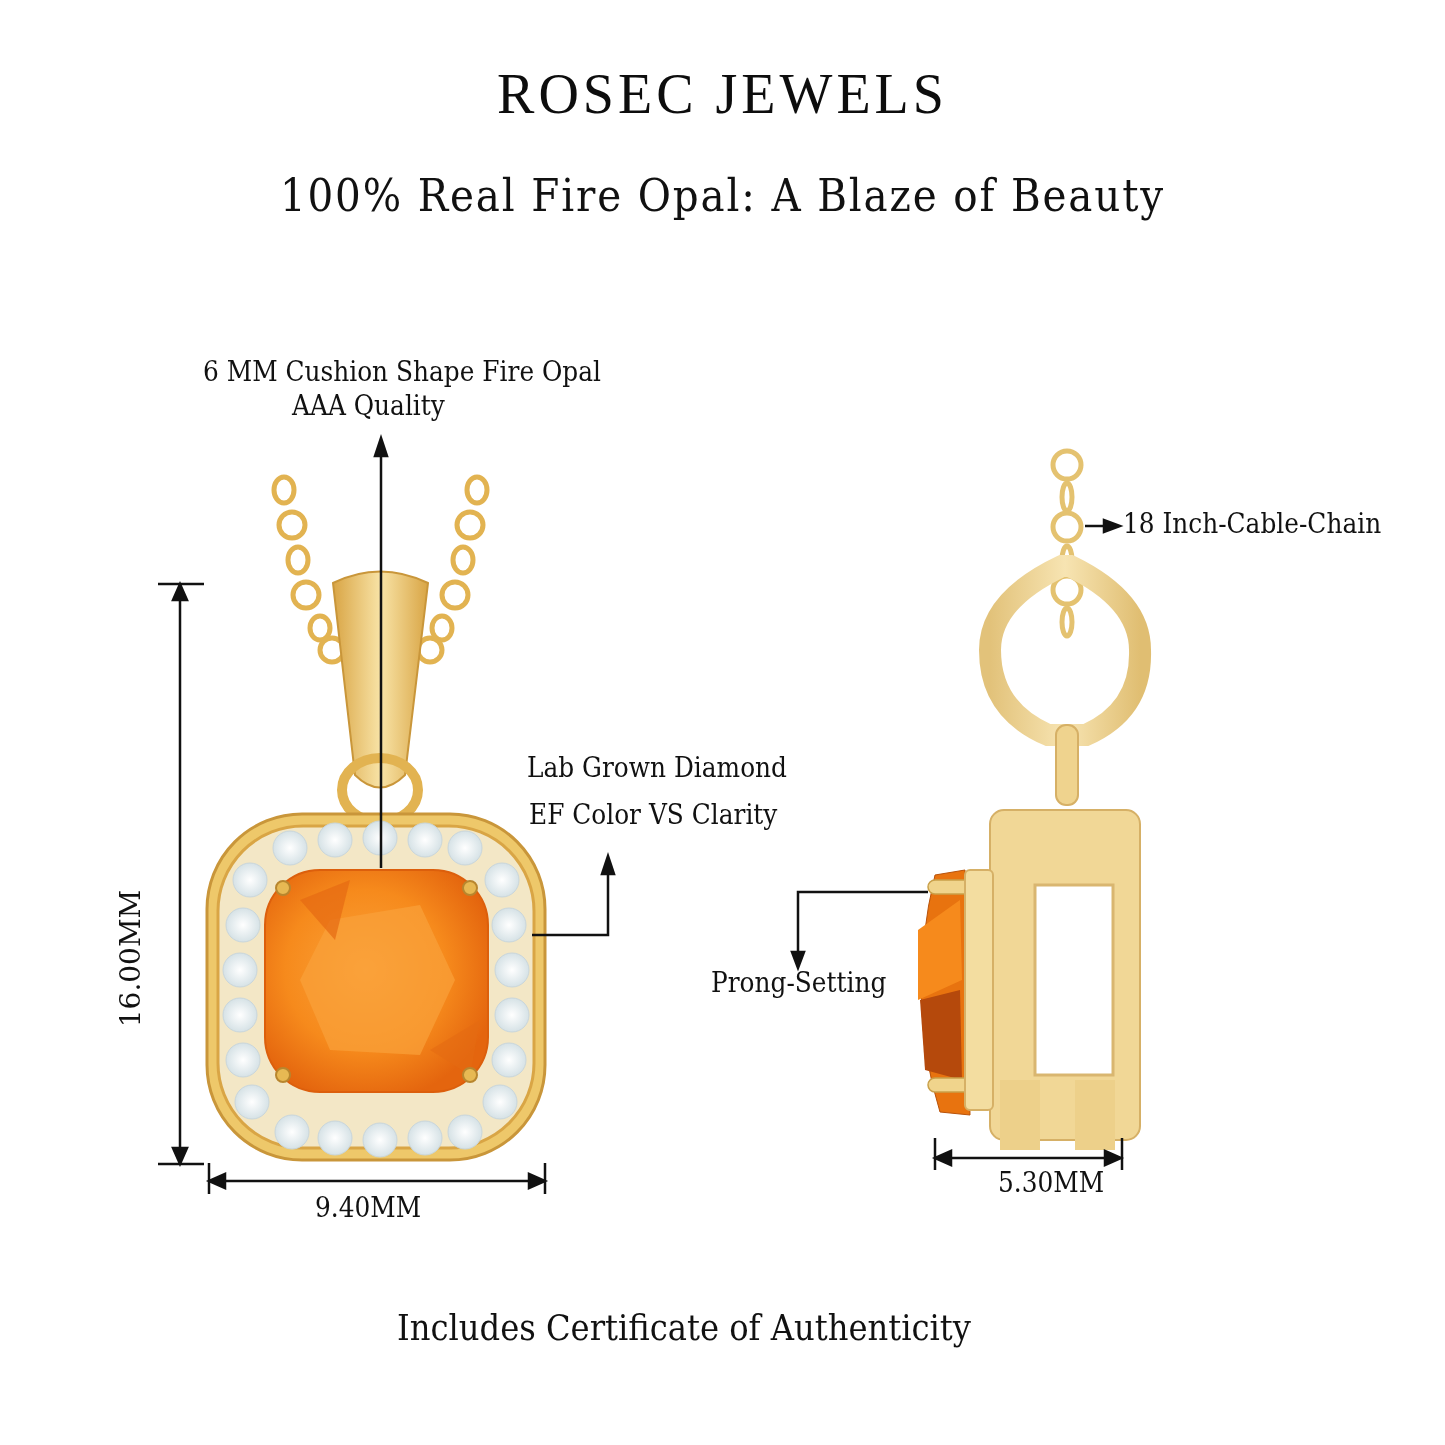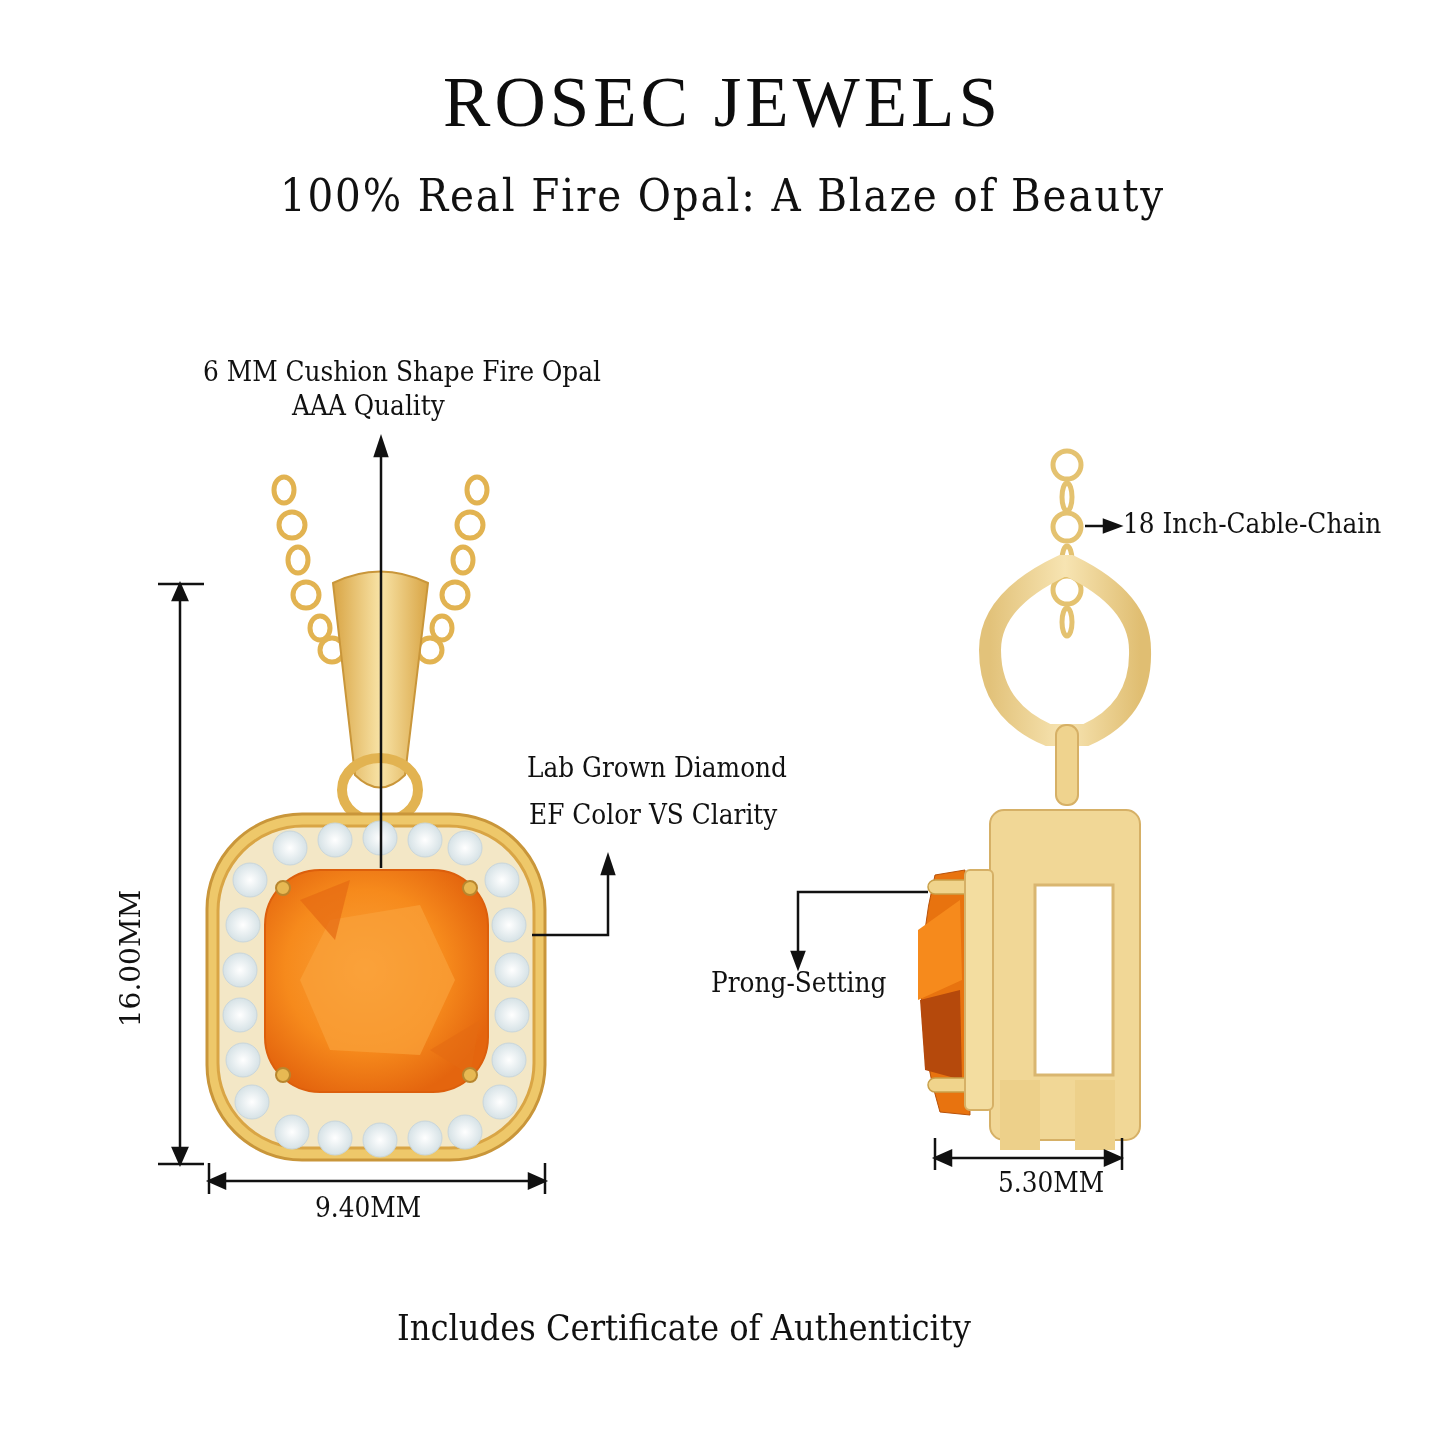--- a/index.html
+++ b/index.html
@@ -1,18 +1,18 @@
 <!DOCTYPE html>
 <html><head>
 <meta charset="utf-8">
 <style>
   html,body{margin:0;padding:0;background:#ffffff;}
   body{width:1445px;height:1445px;position:relative;overflow:hidden;font-family:"DejaVu Serif","Liberation Serif",serif;color:#111;}
   .abs{position:absolute;}
-  .brand{left:0;width:1445px;top:62px;text-align:center;font-size:71px;letter-spacing:4px;font-family:"Liberation Serif","DejaVu Serif",serif;color:#0d0d0d;}
+  .brand{left:0;width:1445px;top:62px;text-align:center;font-size:56px;letter-spacing:4px;font-family:"Liberation Serif","DejaVu Serif",serif;color:#0d0d0d;}
   .tagline{left:0;width:1445px;top:170px;text-align:center;font-size:44px;letter-spacing:2px;font-family:"DejaVu Serif",serif;transform:scaleX(0.92);color:#111;}
   .label{font-size:27px;white-space:nowrap;font-family:"DejaVu Serif",serif;transform-origin:left top;transform:scaleX(0.92);color:#111;}
   svg.art{position:absolute;left:0;top:0;}
   .vlabel{position:absolute;font-size:28px;white-space:nowrap;transform:rotate(-90deg);transform-origin:center center;}
 </style>
 </head>
 <body>
 
 <div class="abs brand">ROSEC JEWELS</div>
 <div class="abs tagline">100% Real Fire Opal: A Blaze of Beauty</div>

